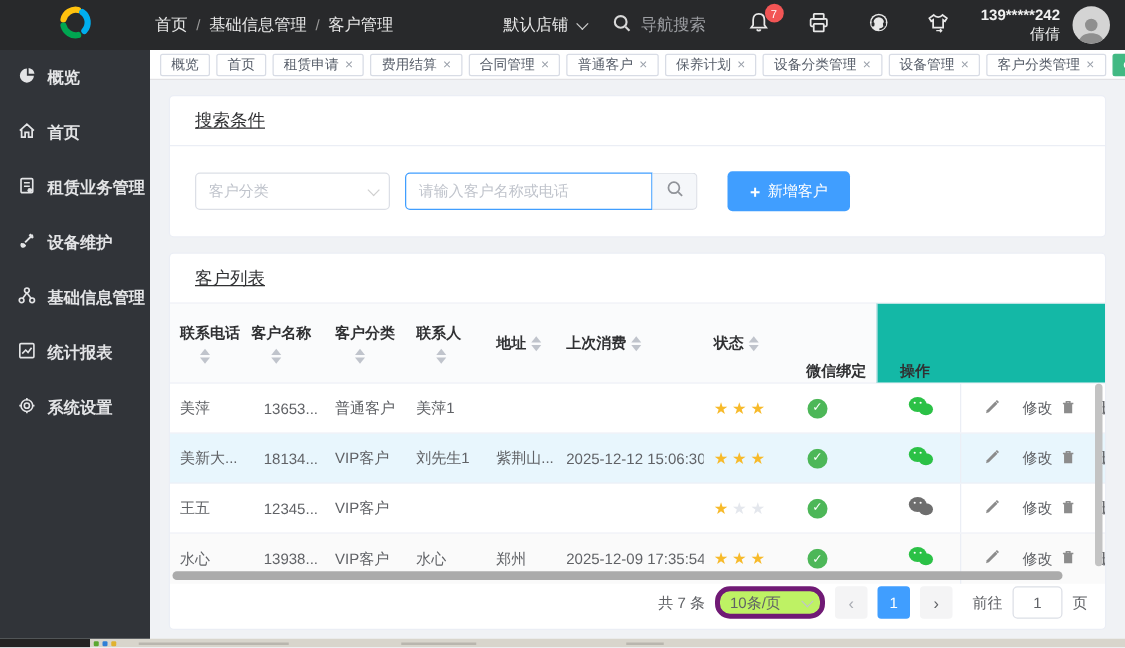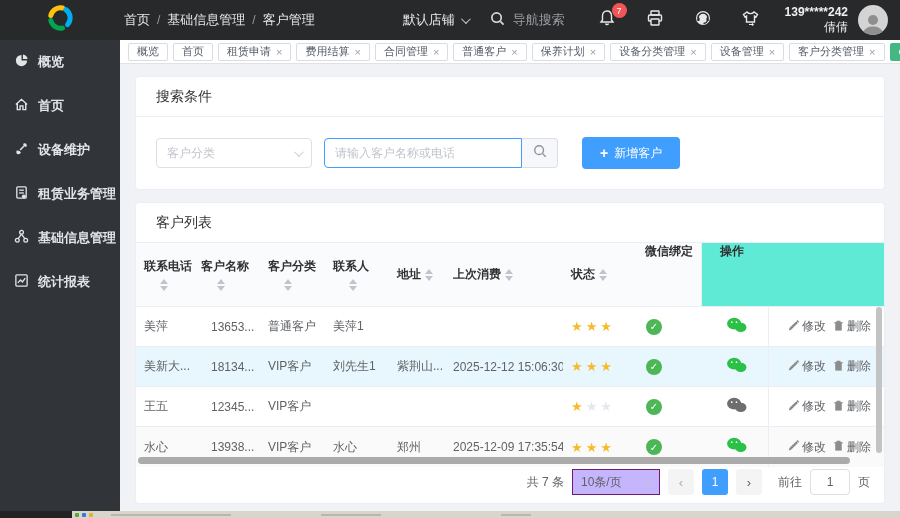--- a/index.html
+++ b/index.html
@@ -31,66 +31,66 @@
   
   .tabbar { position:absolute; left:120px; top:40px; width:780px; height:24px; background:#fff; border-bottom:1px solid #e2e2e5; display:flex; align-items:center; gap:5px; padding-left:8px; z-index:3; }
   .tab { height:18px; display:flex; align-items:center; gap:5px; padding:0 8px; border:1px solid #d8dce5; border-radius:2px; background:#fff; font-size:11px; color:#555c68; cursor:pointer; white-space:nowrap; }
   .tab .x { color:#9aa0aa; font-size:11px; }
   .tab.active { background:#42b983; border-color:#42b983; color:#fff; }
   .tab .dot { width:6px; height:6px; border-radius:50%; background:#fff; }
 
   
   .content { position:absolute; left:120px; top:64px; width:780px; height:447px; background:#f0f2f5; padding:12px 15px; }
   .card { width:750px; background:#fff; border-radius:4px; border:1px solid #ebeef5; }
-  .card-title { font-size:14px; color:#303133; padding:11px 20px 10px; }
+  .card-title { font-size:14px; color:#303133; padding:11px 20px 10px;text-decoration:underline; }
   .card-divider { height:1px; background:#ebeef5; }
 
   
   .search-card { height:114px; margin-bottom:12px; }
   .search-row { display:flex; align-items:center; padding:20px 20px 0; gap:12px; }
   .sel { width:156px; height:30px; border:1px solid #dcdfe6; border-radius:4px; display:flex; align-items:center; justify-content:space-between; padding:0 10px; font-size:12px; color:#c0c4cc; background:#fff; cursor:pointer; }
   .kw-group { display:flex; }
   .kw-input { width:198px; height:30px; border:1px solid #409eff; border-radius:4px 0 0 4px; padding:0 10px; font-size:12px; color:#606266; outline:none; }
   .kw-input::placeholder { color:#c0c4cc; }
   .kw-append { width:36px; height:30px; border:1px solid #dcdfe6; border-left:none; border-radius:0 4px 4px 0; background:#f5f7fa; display:flex; align-items:center; justify-content:center; cursor:pointer; }
   .add-btn { height:32px; padding:0 18px; margin-left:12px; background:#409eff; border:none; border-radius:4px; color:#fff; font-size:12px; display:flex; align-items:center; gap:6px; cursor:pointer; }
   .add-btn .plus { font-size:14px; font-weight:bold; }
 
   
   .table-card { height:302px; position:relative; }
   .thead { display:flex; height:64px; background:#fafbfc; border-bottom:1px solid #ebeef5; }
   .th { display:flex; font-size:12px; font-weight:bold; color:#303133; padding-left:8px; }
   .th.inline { flex-direction:row; align-items:center; gap:4px; }
   .th.below { flex-direction:column; justify-content:center; align-items:flex-start; }
   .th.below .sort { margin-left:16px; margin-top:4px; }
-  .th.none { align-items:flex-start; }
+  .th.none { align-items:flex-end; }
   .sort { display:inline-flex; flex-direction:column; }
   .sort i { width:0; height:0; border-left:4px solid transparent; border-right:4px solid transparent; cursor:pointer; }
   .sort .u { border-bottom:5px solid #c0c4cc; margin-bottom:2px; }
   .sort .d { border-top:5px solid #c0c4cc; }
   .tbody .tr { display:flex; align-items:center; height:40px; border-bottom:1px solid #ebeef5; background:#fff; }
   .tbody .tr.highlight { background:#e8f6fd; }
   .tbody .tr.stripe { background:#fafafa; border-bottom:none; }
   .td { font-size:12px; color:#606266; padding-left:8px; white-space:nowrap; overflow:hidden; display:flex; align-items:center; }
   .c0{width:67px}.c1{width:57px}.c2{width:65px}.c3{width:64px}.c4{width:56px}.c5{width:118px}
   .c6{width:67px}.c7{width:66px}.c8{width:72px; justify-content:center;}
   .c9{flex:1; border-left:1px solid #ebeef5; height:100%; align-items:center; padding-left:18px;}
-  .thead .c9 { background:#5eead4; }
+  .thead .c9 { background:#14b8a6; }
   .star { font-size:13px; margin-right:3px; }
   .star.on { color:#f7ba2a; } .star.off { color:#e4e7ed; }
   .check-circle { width:16px; height:16px; border-radius:50%; background:#4db758; color:#fff; font-size:10px; display:flex; align-items:center; justify-content:center; margin-left:8px; }
-  .op-btn { display:flex; align-items:center; gap:2px; font-size:12px; color:#606266; background:none; border:none; cursor:pointer; margin-right:6px; font-family:inherit; }
+  .op-btn { display:flex; align-items:center; gap:18px; font-size:12px; color:#606266; background:none; border:none; cursor:pointer; margin-right:6px; font-family:inherit; }
 
   
   .hthumb { position:absolute; left:2px; top:254px; width:712px; height:7px; background:#ababab; border-radius:4px; cursor:pointer; }
   .vthumb { position:absolute; right:2px; top:104px; width:6px; height:146px; background:#c3c3c3; border-radius:3px; cursor:pointer; }
 
   
   .pagination { position:absolute; right:14px; bottom:8px; display:flex; align-items:center; gap:8px; font-size:12px; color:#606266; }
-  .psize { width:88px; height:26px; border:1px solid #701a75; border-radius:0; display:flex; align-items:center; justify-content:space-between; padding:0 8px; color:#606266; cursor:pointer; background:#c4b5fd; }
+  .psize { width:88px; height:26px; border:4px solid #701a75; border-radius:12px; display:flex; align-items:center; justify-content:space-between; padding:0 8px; color:#606266; cursor:pointer; background:#bef264; }
   .psize .chev { border-color:#c0c4cc; }
   .pbtn { width:26px; height:26px; border:none; border-radius:3px; background:#f4f4f5; color:#a8abb2; font-size:13px; display:flex; align-items:center; justify-content:center; cursor:pointer; }
   .pnum { width:26px; height:26px; border-radius:3px; background:#409eff; color:#fff; font-size:12px; display:flex; align-items:center; justify-content:center; cursor:pointer; }
   .goto-input { width:40px; height:26px; border:1px solid #dcdfe6; border-radius:4px; text-align:center; font-size:12px; color:#606266; outline:none; }
 
   
   .bottom-strip { position:absolute; left:0; bottom:0; width:900px; height:7px; background:#d8d5cc; display:flex; align-items:center; }
   .bs-dark { width:72px; height:7px; background:#232323; }
   .bs-dot { width:4px; height:4px; margin-left:3px; border-radius:1px; }
   .bs-dash { height:2px; background:#b9b6ae; margin-left:18px; }
@@ -189,52 +189,63 @@
           </svg></span>
         <span>概览</span>
       </div>
       <div class="side-item">
         <span><svg width="15" height="15" viewBox="0 0 16 16" fill="none" stroke="#e3e4e6" stroke-width="1.5">
             <path d="M2 8 L8 2.5 L14 8 M3.5 7 L3.5 13.5 L6.5 13.5 L6.5 9.5 L9.5 9.5 L9.5 13.5 L12.5 13.5 L12.5 7"></path>
           </svg></span>
         <span>首页</span>
       </div>
       <div class="side-item">
-        <span><svg width="15" height="15" viewBox="0 0 16 16" fill="none" stroke="#e3e4e6" stroke-width="1.6">
-            <path d="M13 3 L6.5 9.5"></path>
-            <path d="M3 10 C2 11.5 2.5 13.5 4 14 C5.5 14.5 7 13.5 7.3 12 L5.5 10.3 Z" fill="#e3e4e6" stroke="none"></path>
-            <path d="M11 2 L14 5 L12.5 6.5 L9.5 3.5 Z" fill="#e3e4e6" stroke="none"></path>
-          </svg></span>
-        <span>设备维护</span>
-      </div>
-      <div class="side-item">
         <span><svg width="15" height="15" viewBox="0 0 16 16" fill="none" stroke="#e3e4e6" stroke-width="1.4">
             <rect x="3" y="2" width="10" height="12" rx="1"></rect>
             <line x1="5.5" y1="5.5" x2="10.5" y2="5.5"></line>
             <line x1="5.5" y1="8.5" x2="10.5" y2="8.5"></line>
             <circle cx="10.5" cy="12" r="2" fill="#e3e4e6" stroke="none"></circle>
           </svg></span>
         <span>租赁业务管理</span>
+      </div>
+      <div class="side-item">
+        <span><svg width="15" height="15" viewBox="0 0 16 16" fill="none" stroke="#e3e4e6" stroke-width="1.6">
+            <path d="M13 3 L6.5 9.5"></path>
+            <path d="M3 10 C2 11.5 2.5 13.5 4 14 C5.5 14.5 7 13.5 7.3 12 L5.5 10.3 Z" fill="#e3e4e6" stroke="none"></path>
+            <path d="M11 2 L14 5 L12.5 6.5 L9.5 3.5 Z" fill="#e3e4e6" stroke="none"></path>
+          </svg></span>
+        <span>设备维护</span>
       </div>
       <div class="side-item">
         <span><svg width="15" height="15" viewBox="0 0 16 16" fill="none" stroke="#e3e4e6" stroke-width="1.4">
             <circle cx="8" cy="3.5" r="2"></circle>
             <circle cx="3.5" cy="12" r="2"></circle>
             <circle cx="12.5" cy="12" r="2"></circle>
             <line x1="8" y1="5.5" x2="4.5" y2="10.3"></line>
             <line x1="8" y1="5.5" x2="11.5" y2="10.3"></line>
           </svg></span>
         <span>基础信息管理</span>
       </div>
       <div class="side-item">
         <span><svg width="15" height="15" viewBox="0 0 16 16" fill="none" stroke="#e3e4e6" stroke-width="1.4">
             <rect x="2" y="2" width="12" height="12" rx="1"></rect>
             <polyline points="4,10.5 7,7.5 9,9.5 12,5.5"></polyline>
           </svg></span>
         <span>统计报表</span>
+      </div>
+      <div class="side-item">
+        <span><svg width="15" height="15" viewBox="0 0 16 16" fill="none" stroke="#e3e4e6" stroke-width="1.4">
+            <circle cx="8" cy="8" r="2.2"></circle>
+            <circle cx="8" cy="8" r="5"></circle>
+            <line x1="8" y1="1.5" x2="8" y2="3.5"></line>
+            <line x1="8" y1="12.5" x2="8" y2="14.5"></line>
+            <line x1="1.5" y1="8" x2="3.5" y2="8"></line>
+            <line x1="12.5" y1="8" x2="14.5" y2="8"></line>
+          </svg></span>
+        <span>系统设置</span>
       </div>
     </aside>
 
   <div class="tabbar" id="tabbar">
       <div class="tab">
         <span>概览</span>
       </div>
       <div class="tab">
         <span>首页</span>
       </div>

